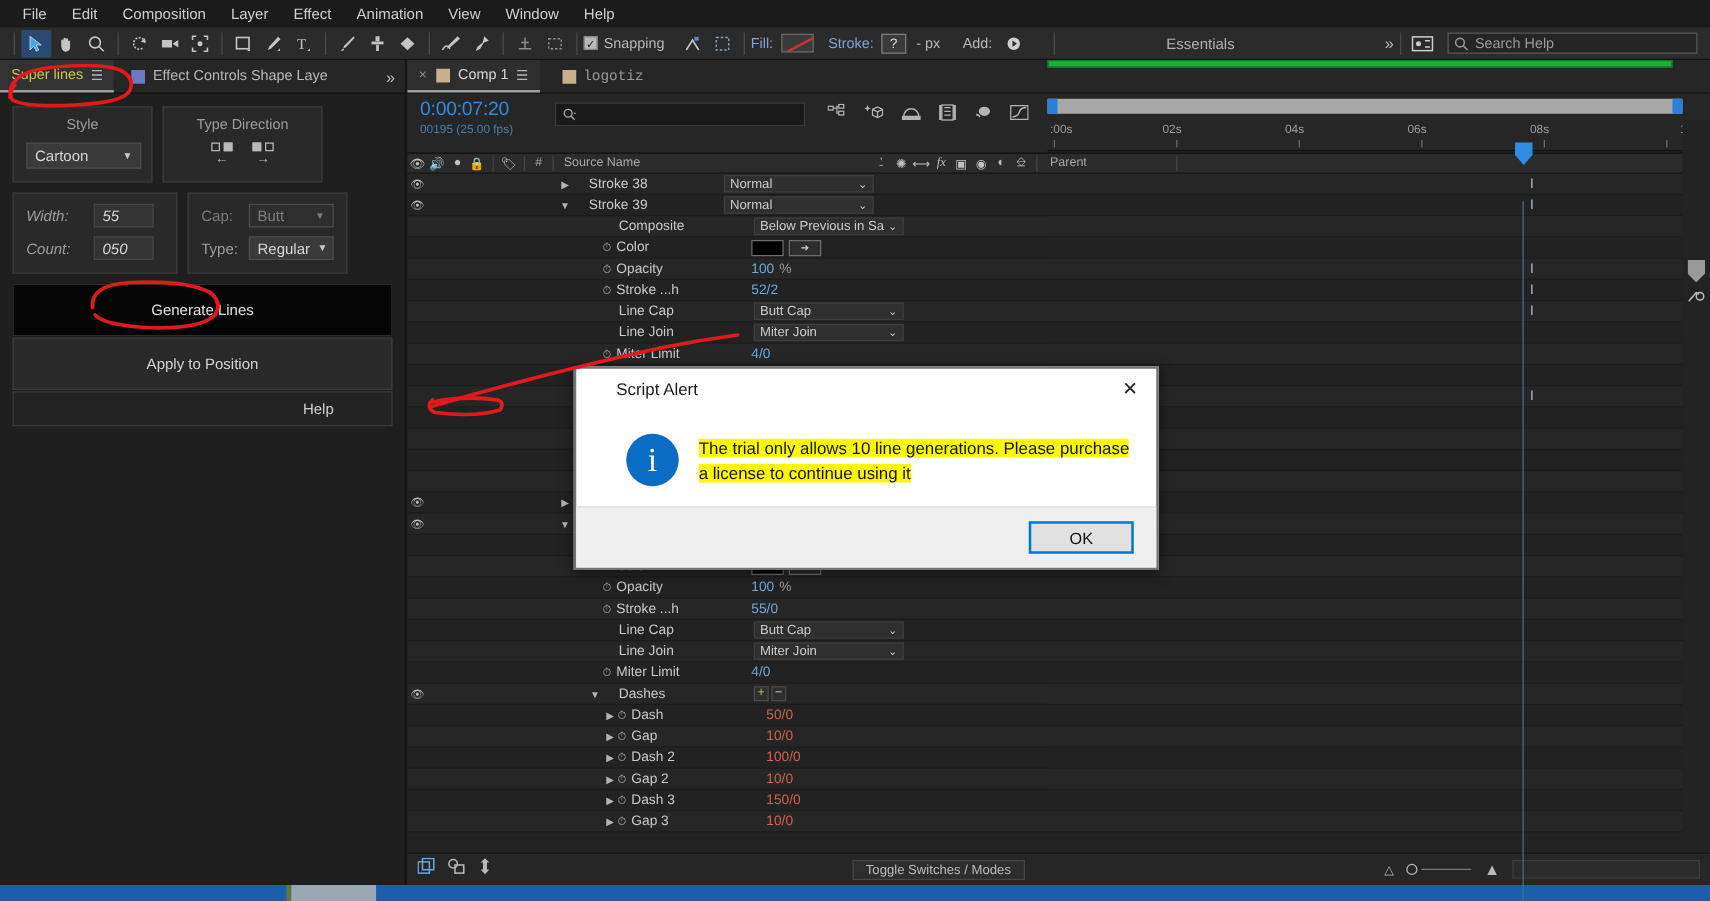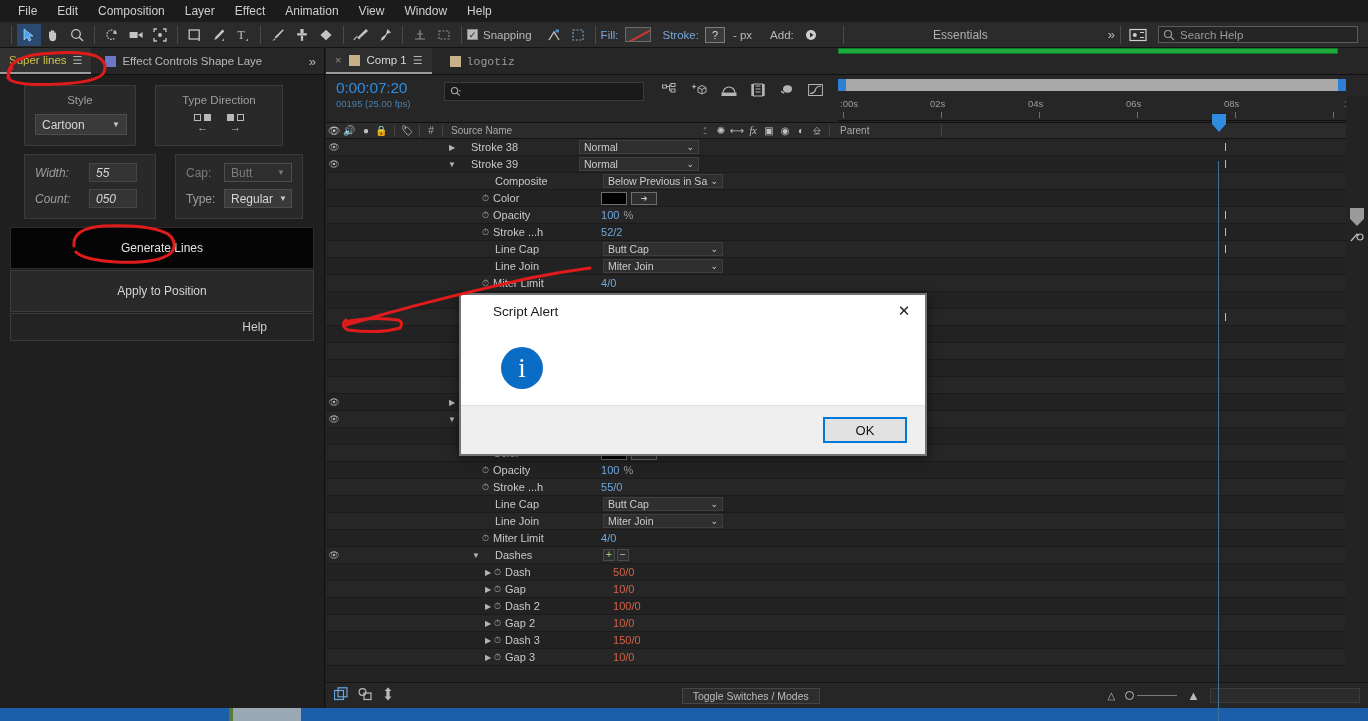--- a/index.html
+++ b/index.html
@@ -75,21 +75,21 @@
     font-size: 11.5px; color:#b9b9b9; position:relative; cursor:default;
   }
   .ltab.active { background:#323232; color:#cfc44a; border-bottom: 2px solid #9c9c9c; }
   .ltab .sq { width:11px;height:11px;background:#6d78c4;display:inline-block; }
   .ltab .sq.tan { background:#c7b08a; }
   .hamb { font-size:11px; color:#b5b5b5; }
   #ltab-more { margin-left:auto; color:#b9b9b9; font-size:13px; padding:0 8px;
                display:flex; align-items:center; }
 
   #script-body { padding: 10px; }
-  .grp-row { display:flex; gap:19px;margin-left:14px; }
+  .grp-row { display:flex; gap:8px; }
   .grp {
     border: 1px solid #3b3b3b; background:#292929; padding: 8px 10px 10px;
   }
   .grp-title { color:#9e9e9e; font-size:11.5px; text-align:center; margin-bottom:8px; }
   .ddl {
     background:#3a3a3a; border:1px solid #4d4d4d; color:#d6d6d6; font-size:12px;
     height:21px; display:flex; align-items:center; padding:0 6px; gap:6px;
     min-width: 92px; justify-content: space-between;
   }
   .ddl.dim { color:#7e7e7e; background:#2e2e2e; }
@@ -1089,20 +1089,23 @@
   </div>
 </div>
 
 <div id="dialog">
   <div id="dlg-title">
     <span>Script Alert</span>
     <span id="dlg-close">✕</span>
   </div>
   <div id="dlg-body">
     <div id="dlg-icon">i</div>
+    <div id="dlg-msg">
+      <span>The trial only allows 10 line generations. Please purchase a license to continue using it</span>
+    </div>
   </div>
   <div id="dlg-foot">
     <div id="ok-btn">OK</div>
   </div>
 </div>
 
 <svg id="annot" viewBox="0 0 1368 721">
   <g fill="none" stroke="#e01b1b" stroke-width="3" stroke-linecap="round" stroke-linejoin="round">
     <path d="M8 78 Q6 58 40 54 Q80 50 96 56 Q108 62 104 72 Q100 82 60 84 Q20 86 10 80 Q6 74 12 68"></path>
     <path d="M74 246 Q72 228 104 226 Q150 224 168 234 Q178 242 172 252 Q160 264 116 262 Q84 260 76 252"></path>

